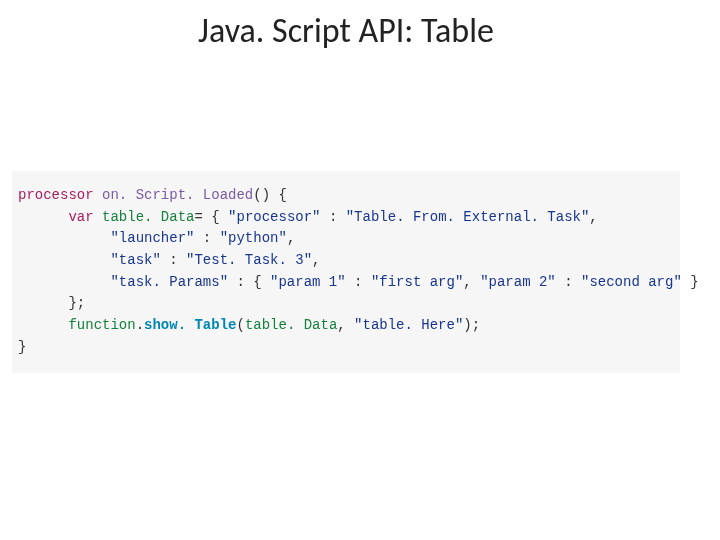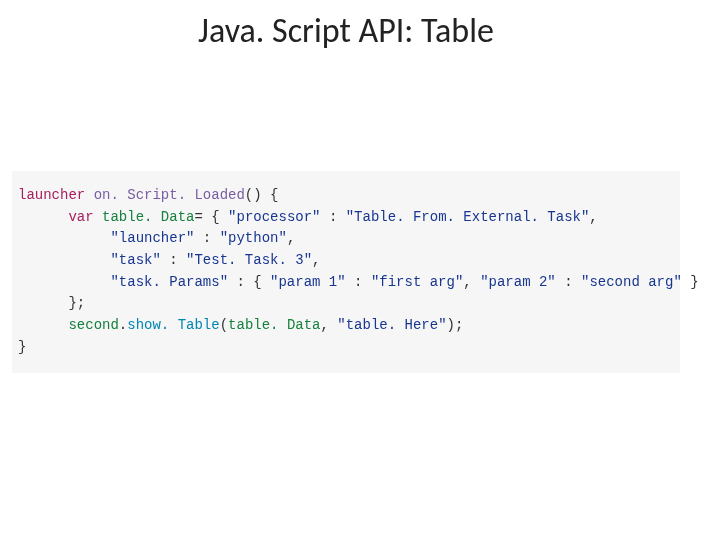--- a/index.html
+++ b/index.html
@@ -29,32 +29,32 @@
     background: #f6f6f6;
     padding: 14px 6px 14px 6px;
     font-family: Consolas, Menlo, "Courier New", monospace;
     font-size: 14px;
     line-height: 1.55;
     color: #333;
     white-space: pre;
   }
   .k   { color: #a71d5d; } 
   .fn  { color: #795da3; } 
-  .m   { color: #0086b3; } 
+  .m   { color: #0086b3; font-weight: bold; } 
   .s   { color: #183691; } 
   .p   { color: #333; }    
   .v   { color: #15803d; }    
 </style>
 </head>
 <body>
 
 <div class="slide">
   <div class="title">Java. Script API: Table</div>
 
-  <div class="code-block"><span class="k">launcher</span> <span class="fn">on. Script. Loaded</span><span class="p">() {</span>
+  <div class="code-block"><span class="k">processor</span> <span class="fn">on. Script. Loaded</span><span class="p">() {</span>
       <span class="k">var</span> <span class="v">table. Data</span><span class="p">= { </span><span class="s">"processor"</span><span class="p"> : </span><span class="s">"Table. From. External. Task"</span><span class="p">,</span>
            <span class="s">"launcher"</span><span class="p"> : </span><span class="s">"python"</span><span class="p">,</span>
            <span class="s">"task"</span><span class="p"> : </span><span class="s">"Test. Task. 3"</span><span class="p">,</span>
            <span class="s">"task. Params"</span><span class="p"> : { </span><span class="s">"param 1"</span><span class="p"> : </span><span class="s">"first arg"</span><span class="p">, </span><span class="s">"param 2"</span><span class="p"> : </span><span class="s">"second arg"</span><span class="p"> }</span>
       <span class="p">};</span>
-      <span class="v">second</span><span class="p">.</span><span class="m">show. Table</span><span class="p">(</span><span class="v">table. Data</span><span class="p">, </span><span class="s">"table. Here"</span><span class="p">);</span>
+      <span class="v">function</span><span class="p">.</span><span class="m">show. Table</span><span class="p">(</span><span class="v">table. Data</span><span class="p">, </span><span class="s">"table. Here"</span><span class="p">);</span>
 <span class="p">}</span></div>
 </div>
 
 </body></html>

